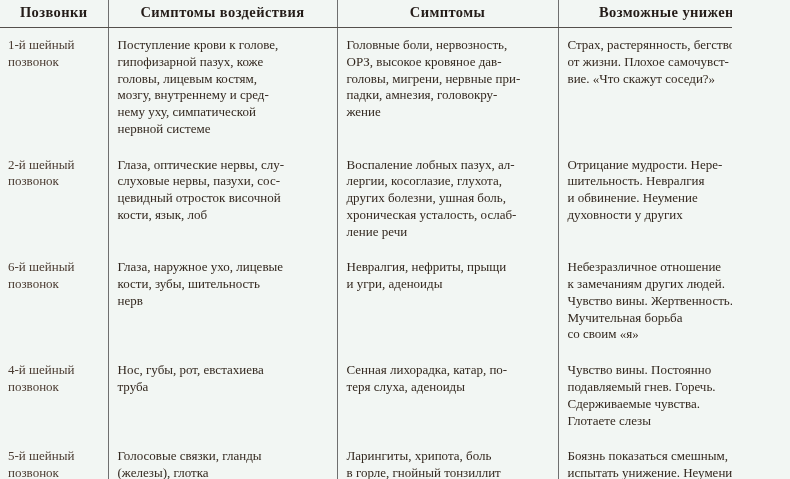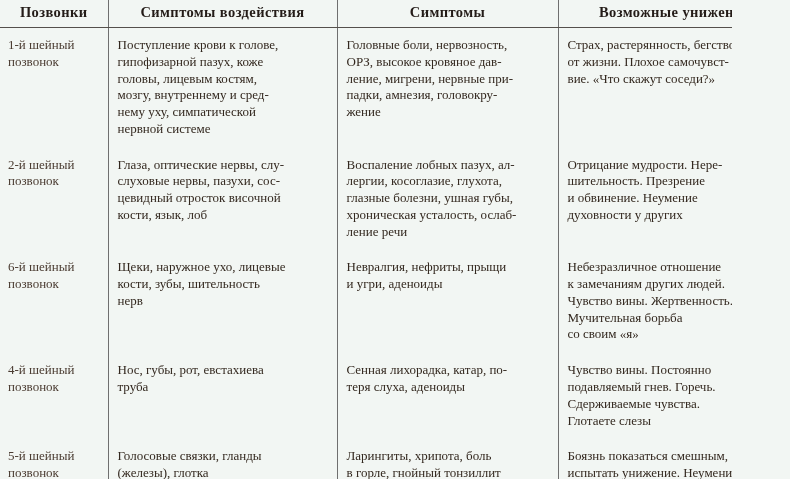--- a/index.html
+++ b/index.html
@@ -100,21 +100,21 @@
             <span class="cell-line">Поступление крови к голове,</span>
             <span class="cell-line">гипофизарной пазух, коже</span>
             <span class="cell-line">головы, лицевым костям,</span>
             <span class="cell-line">мозгу, внутреннему и сред-</span>
             <span class="cell-line">нему уху, симпатической</span>
             <span class="cell-line">нервной системе</span>
           </td>
           <td class="col-symptoms">
             <span class="cell-line">Головные боли, нервозность,</span>
             <span class="cell-line">ОРЗ, высокое кровяное дав-</span>
-            <span class="cell-line">ление, мигрени, нервные при-</span>
+            <span class="cell-line">головы, мигрени, нервные при-</span>
             <span class="cell-line">падки, амнезия, головокру-</span>
             <span class="cell-line">жение</span>
           </td>
           <td class="col-causes">
             <span class="cell-line">Страх, растерянность, бегство</span>
             <span class="cell-line">от жизни. Плохое самочувст-</span>
             <span class="cell-line">вие. «Что скажут соседи?»</span>
           </td>
         </tr>
         <tr>
@@ -124,38 +124,38 @@
           </td>
           <td class="col-areas">
             <span class="cell-line">Глаза, оптические нервы, слу-</span>
             <span class="cell-line">слуховые нервы, пазухи, сос-</span>
             <span class="cell-line">цевидный отросток височной</span>
             <span class="cell-line">кости, язык, лоб</span>
           </td>
           <td class="col-symptoms">
             <span class="cell-line">Воспаление лобных пазух, ал-</span>
             <span class="cell-line">лергии, косоглазие, глухота,</span>
-            <span class="cell-line">глазные болезни, ушная губы,</span>
+            <span class="cell-line">других болезни, ушная боль,</span>
             <span class="cell-line">хроническая усталость, ослаб-</span>
             <span class="cell-line">ление речи</span>
           </td>
           <td class="col-causes">
             <span class="cell-line">Отрицание мудрости. Нере-</span>
-            <span class="cell-line">шительность. Презрение</span>
+            <span class="cell-line">шительность. Невралгия</span>
             <span class="cell-line">и обвинение. Неумение</span>
             <span class="cell-line">духовности у других</span>
           </td>
         </tr>
         <tr>
           <td class="col-vertebra">
             <span class="cell-line">6-й шейный</span>
             <span class="cell-line">позвонок</span>
           </td>
           <td class="col-areas">
-            <span class="cell-line">Щеки, наружное ухо, лицевые</span>
+            <span class="cell-line">Глаза, наружное ухо, лицевые</span>
             <span class="cell-line">кости, зубы, шительность</span>
             <span class="cell-line">нерв</span>
           </td>
           <td class="col-symptoms">
             <span class="cell-line">Невралгия, нефриты, прыщи</span>
             <span class="cell-line">и угри, аденоиды</span>
           </td>
           <td class="col-causes">
             <span class="cell-line">Небезразличное отношение</span>
             <span class="cell-line">к замечаниям других людей.</span>

